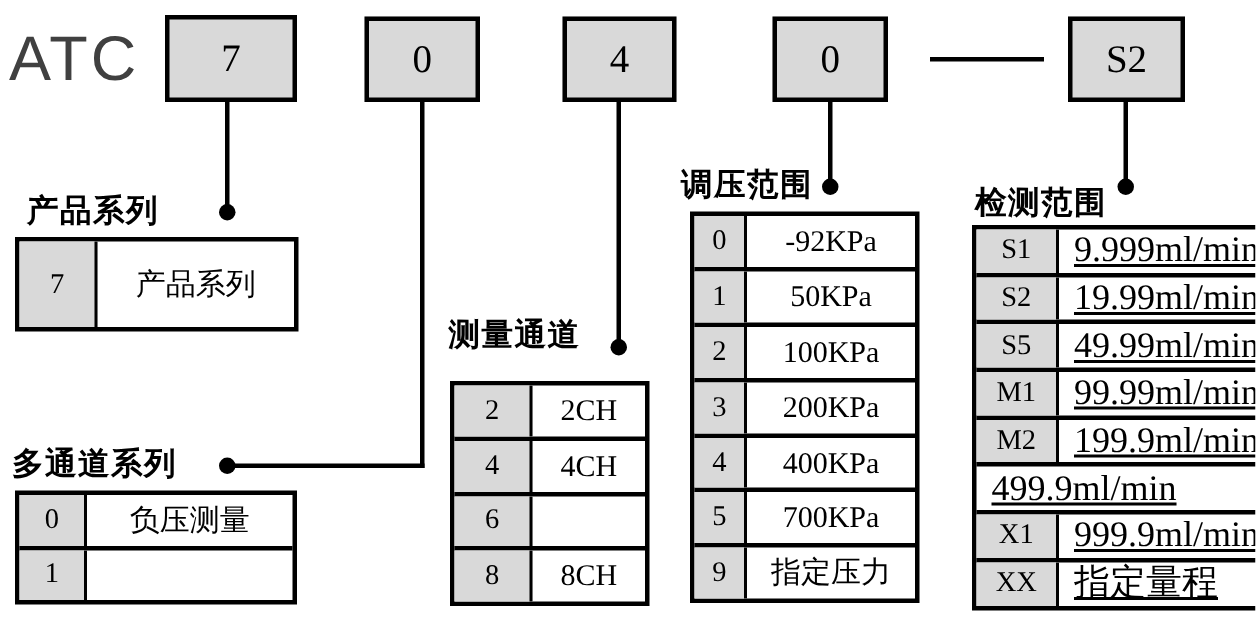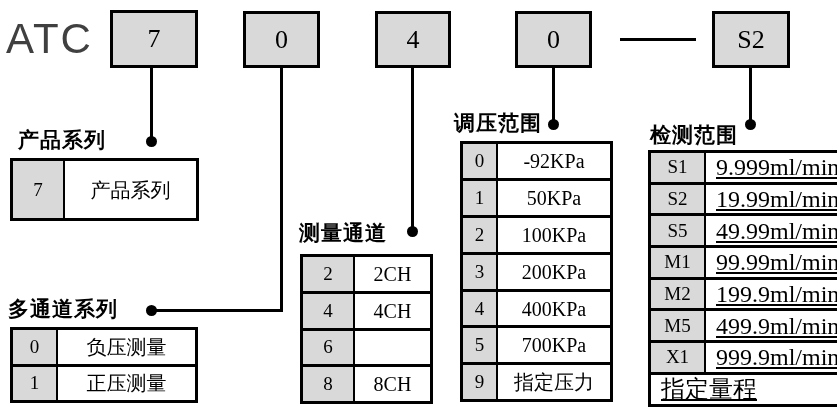--- a/index.html
+++ b/index.html
@@ -82,41 +82,40 @@
   <div class="dot" style="left:407px;top:226px;"></div>
 
   <div class="vline" style="left:552px;top:66px;height:60px;"></div>
   <div class="dot" style="left:548px;top:119px;"></div>
 
   <div class="vline" style="left:749px;top:66px;height:60px;"></div>
   <div class="dot" style="left:745px;top:119px;"></div>
 
   <div class="seclabel" style="left:18px;top:129px;">产品系列</div>
   <div class="seclabel" style="left:8px;top:298px;">多通道系列</div>
-  <div class="seclabel" style="left:299px;top:222px;">测量通道</div>
+  <div class="seclabel" style="left:299px;top:212px;">测量通道</div>
   <div class="seclabel" style="left:454px;top:112px;">调压范围</div>
   <div class="seclabel" style="left:650px;top:124px;">检测范围</div>
 
   <div class="lookup t1" style="left:10px;top:158px;width:189px;">
     <div class="lrow">
       <div class="lcode">7</div>
       <div class="ldesc">
         <span>产品系列</span>
       </div>
     </div>
   </div>
 
   <div class="lookup t2" style="left:10px;top:327px;width:188px;">
     <div class="lrow">
       <div class="lcode">0</div>
       <div class="ldesc">负压测量</div>
     </div>
     <div class="lrow">
       <div class="lcode">1</div>
-      <div class="ldesc">正压测量</div>
     </div>
   </div>
 
   <div class="lookup t3" style="left:300px;top:254px;width:133px;">
     <div class="lrow">
       <div class="lcode">2</div>
       <div class="ldesc">2CH</div>
     </div>
     <div class="lrow">
       <div class="lcode">4</div>
@@ -177,25 +176,25 @@
     </div>
     <div class="lrow">
       <div class="lcode">M1</div>
       <div class="ldesc left">99.99ml/min</div>
     </div>
     <div class="lrow">
       <div class="lcode">M2</div>
       <div class="ldesc left">199.9ml/min</div>
     </div>
     <div class="lrow">
-      <div class="lcode">M5</div>
       <div class="ldesc left">499.9ml/min</div>
     </div>
     <div class="lrow">
       <div class="lcode">X1</div>
       <div class="ldesc left">999.9ml/min</div>
     </div>
     <div class="lrow">
+      <div class="lcode">XX</div>
       <div class="ldesc left">指定量程</div>
     </div>
   </div>
 
 </div>
 
 </body></html>

